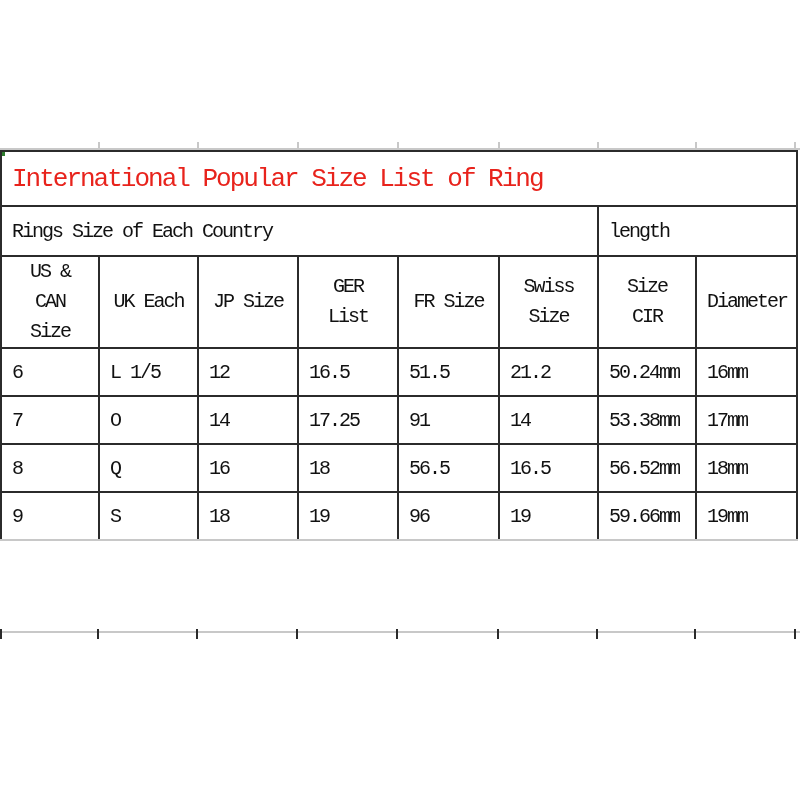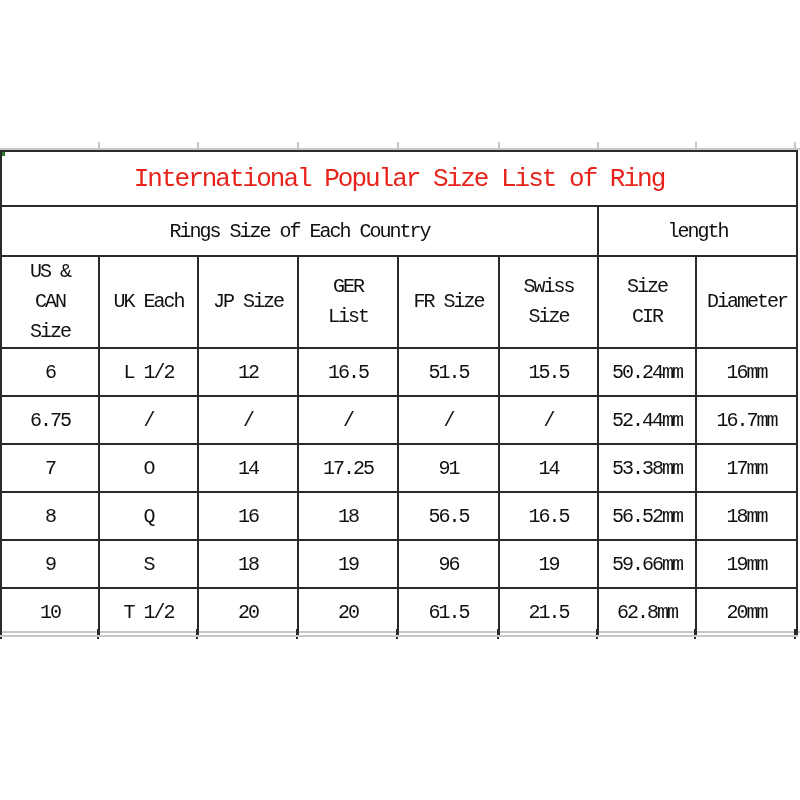--- a/index.html
+++ b/index.html
@@ -25,21 +25,21 @@
   .stub-bottom{position:absolute;top:629px;width:2px;height:10px;background:var(--border);}
   .green-marker{position:absolute;left:0;top:151px;width:5px;height:5px;background:var(--green);}
 
   table.ring-table{
     position:absolute;left:0;top:150px;width:796px;
     border-collapse:collapse;table-layout:fixed;
     background:transparent;
   }
   .ring-table td,.ring-table th{
     border:2px solid var(--border);
-    text-align:center;vertical-align:middle;
+    vertical-align:middle;
     font-weight:normal;
     font-size:20px;letter-spacing:-2px;
     padding:0 10px;overflow:visible;white-space:normal;
     color:var(--text);
     margin-left:48px;
   }
   tr.title-row{height:55px;}
   tr.title-row td{
     font-size:26px;letter-spacing:-2px;
     color:var(--title-red);
@@ -103,37 +103,27 @@
         <th>UK Each</th>
         <th>JP Size</th>
         <th>GER List</th>
         <th>FR Size</th>
         <th>Swiss Size</th>
         <th>Size CIR</th>
         <th>Diameter</th>
       </tr>
       <tr class="data-row">
         <td>6</td>
-        <td>L 1/2</td>
+        <td>L 1/5</td>
         <td>12</td>
         <td>16.5</td>
         <td>51.5</td>
-        <td>15.5</td>
+        <td>21.2</td>
         <td>50.24mm</td>
         <td>16mm</td>
-      </tr>
-      <tr class="data-row">
-        <td>6.75</td>
-        <td>/</td>
-        <td>/</td>
-        <td>/</td>
-        <td>/</td>
-        <td>/</td>
-        <td>52.44mm</td>
-        <td>16.7mm</td>
       </tr>
       <tr class="data-row">
         <td>7</td>
         <td>O</td>
         <td>14</td>
         <td>17.25</td>
         <td>91</td>
         <td>14</td>
         <td>53.38mm</td>
         <td>17mm</td>
@@ -151,25 +141,15 @@
       <tr class="data-row">
         <td>9</td>
         <td>S</td>
         <td>18</td>
         <td>19</td>
         <td>96</td>
         <td>19</td>
         <td>59.66mm</td>
         <td>19mm</td>
       </tr>
-      <tr class="data-row">
-        <td>10</td>
-        <td>T 1/2</td>
-        <td>20</td>
-        <td>20</td>
-        <td>61.5</td>
-        <td>21.5</td>
-        <td>62.8mm</td>
-        <td>20mm</td>
-      </tr>
     </tbody>
   </table>
 </div>
 
 </body></html>

